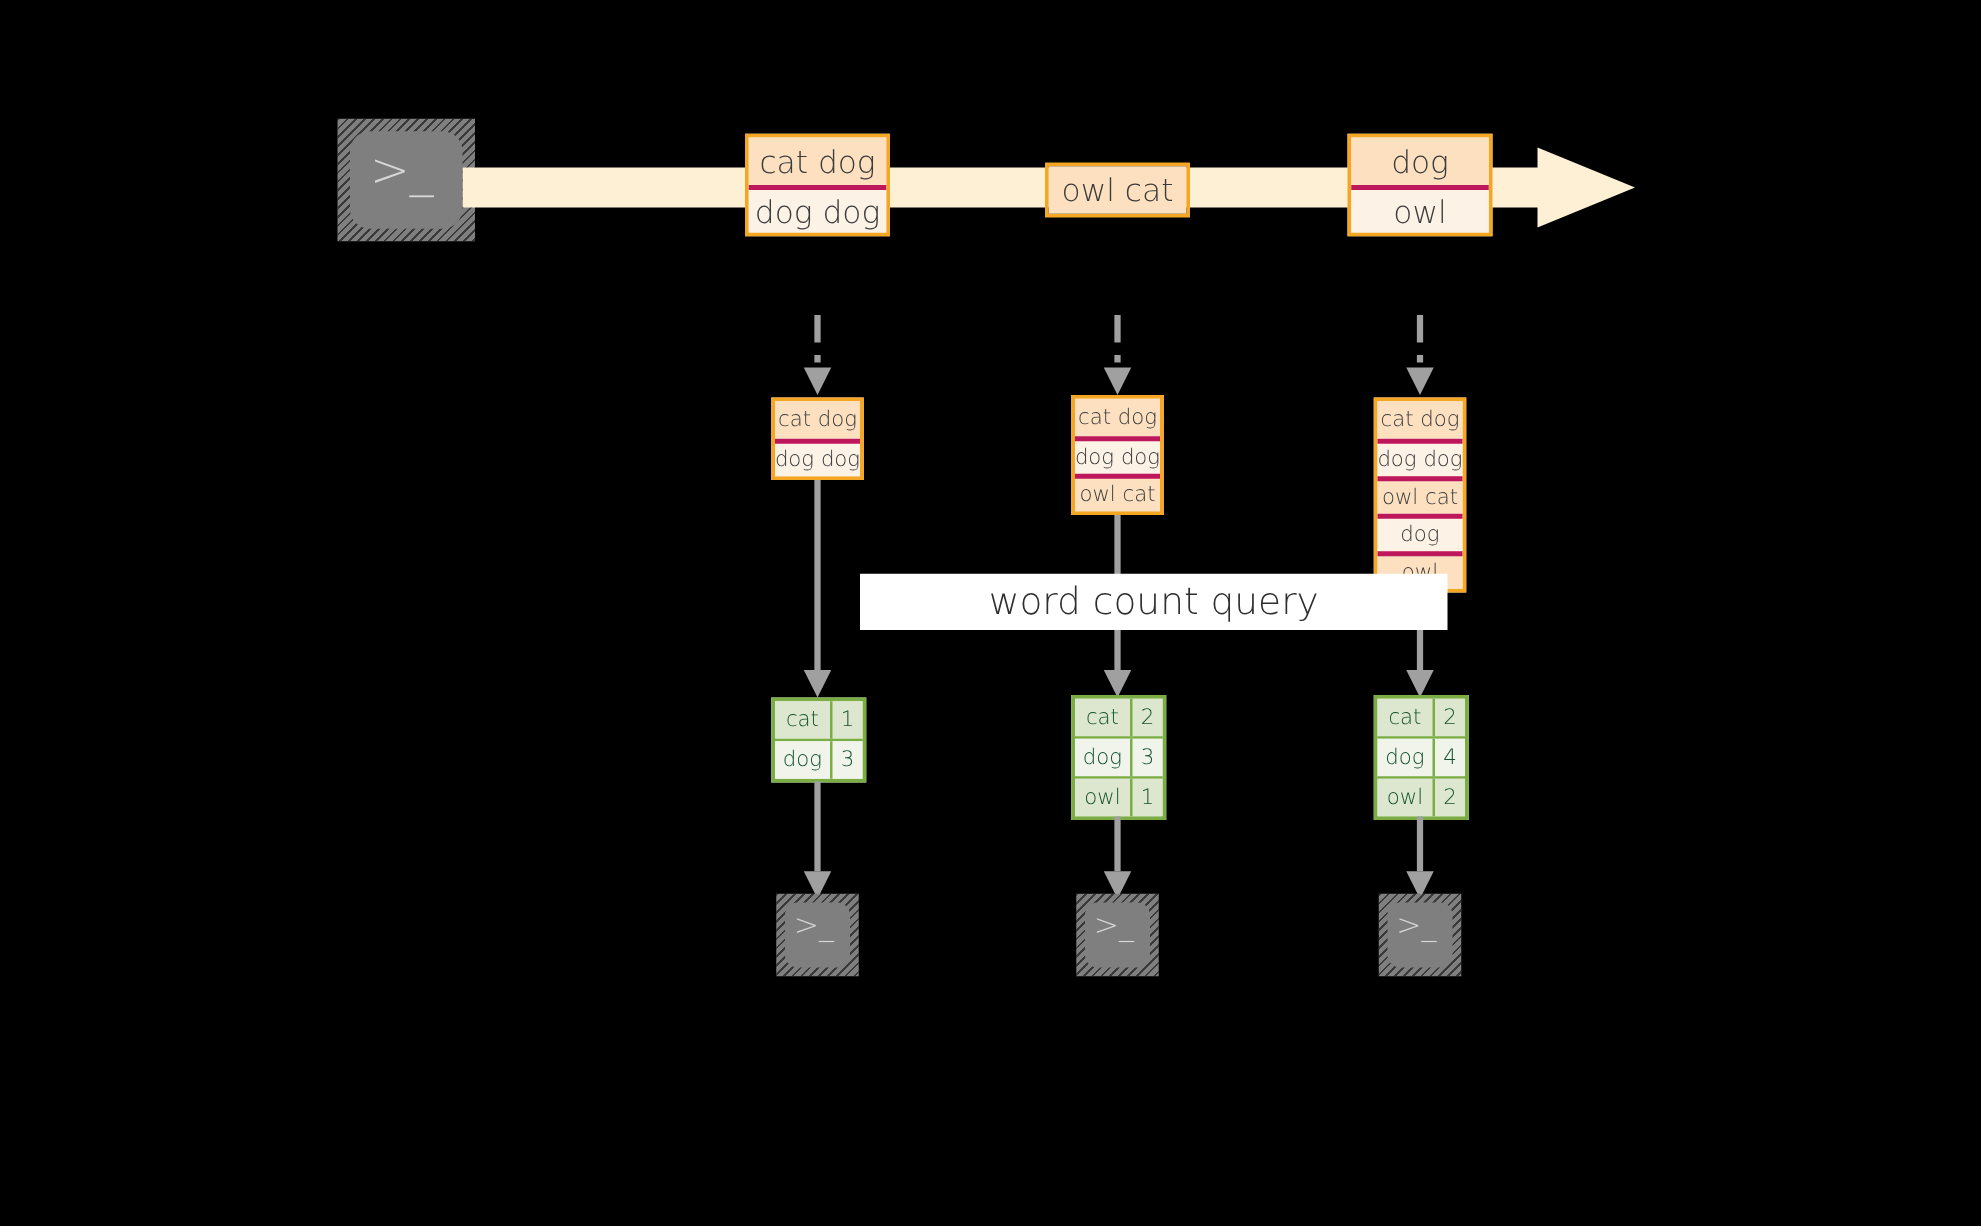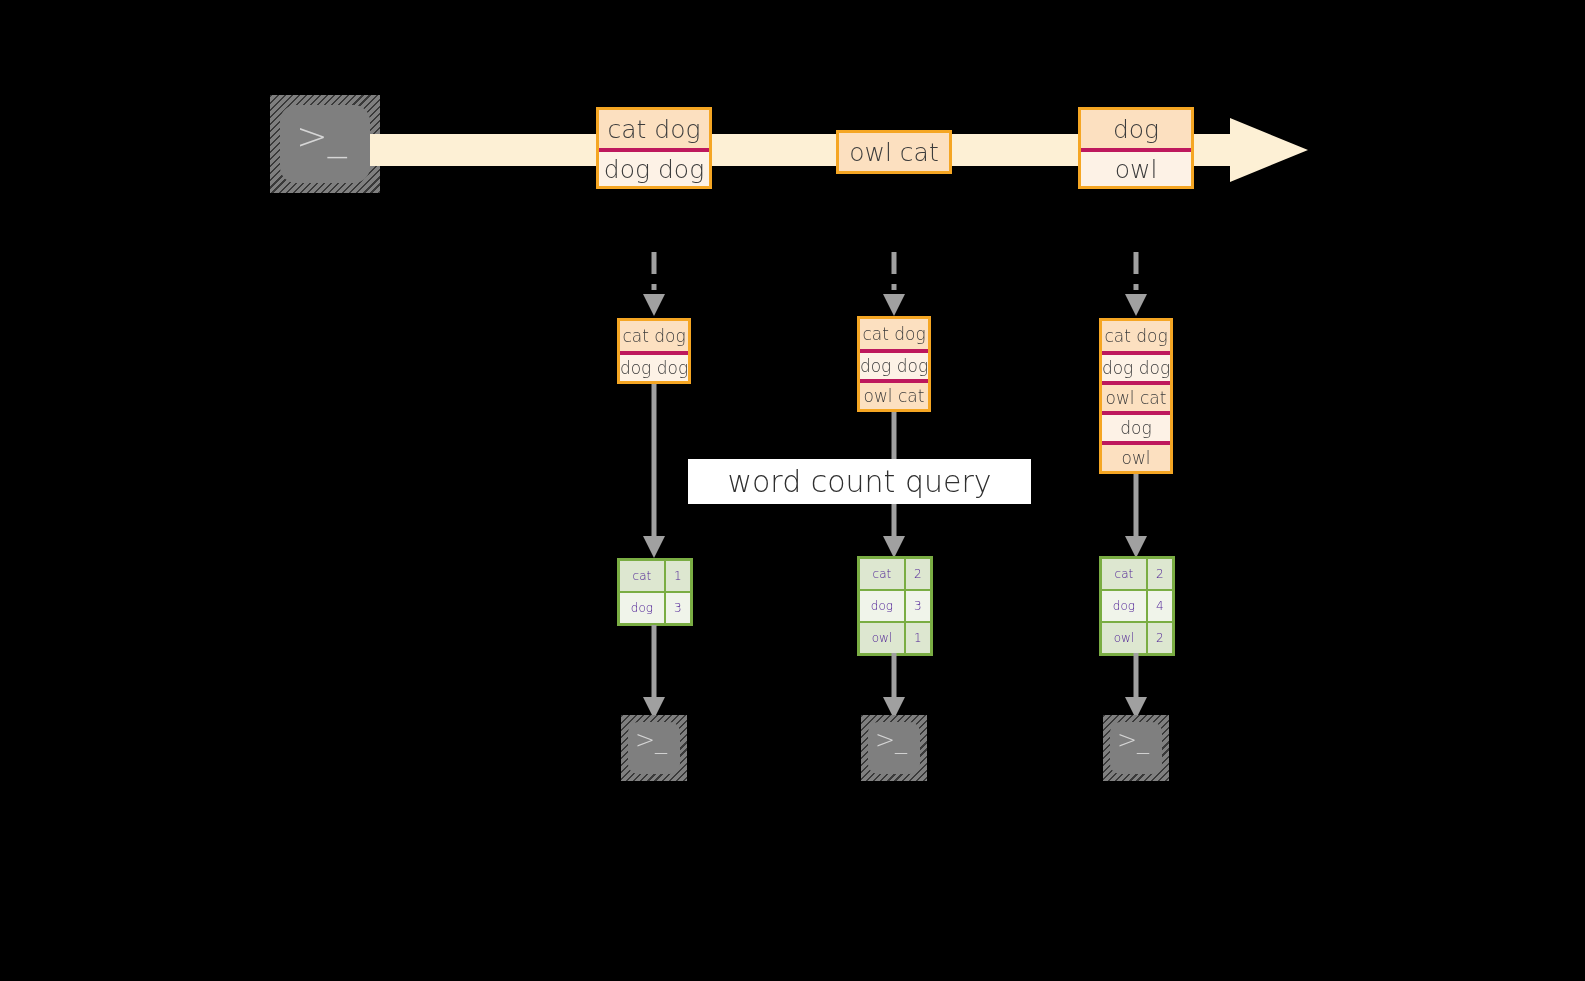--- a/index.html
+++ b/index.html
@@ -87,23 +87,23 @@
   .res-row {
     display: flex;
     height: 30px;
   }
   .res-row + .res-row { border-top: 2px solid #7aad43; }
   .res-cell {
     box-sizing: border-box;
     display: flex;
     align-items: center;
     justify-content: center;
-    font-size: 12px;
+    font-size: 17px;
     font-weight: 300;
-    color: #4c1d95;
+    color: #14532d;
     white-space: nowrap;
   }
   .res-cell.word { width: 49px; }
   .res-cell.cnt  { width: 29px; border-left: 2px solid #7aad43; }
   .res-row.dark  .res-cell { background: #dde7d0; }
   .res-row.light .res-cell { background: #f0f4ea; }
 
   
   .conn {
     position: absolute;
@@ -266,15 +266,15 @@
   <svg class="conn" style="left:1120px; top:653px; width:32px; height:68px;" viewBox="0 0 32 68">
     <line x1="16" y1="0" x2="16" y2="44" stroke="#a0a0a0" stroke-width="5"></line>
     <path d="M16,66 L5,44 L27,44 Z" fill="#a0a0a0"></path>
   </svg>
 
   <div class="terminal small" style="left:1103px; top:715px; width:66px; height:66px;">
     <div class="inner"></div>
     <div class="prompt">&gt;_</div>
   </div>
 
-  <div class="query-label" style="left:688px; top:459px; width:343px; height:45px;">word count query</div>
+  <div class="query-label" style="left:688px; top:459px; width:470px; height:45px;">word count query</div>
 
 </div>
 
 </body></html>

